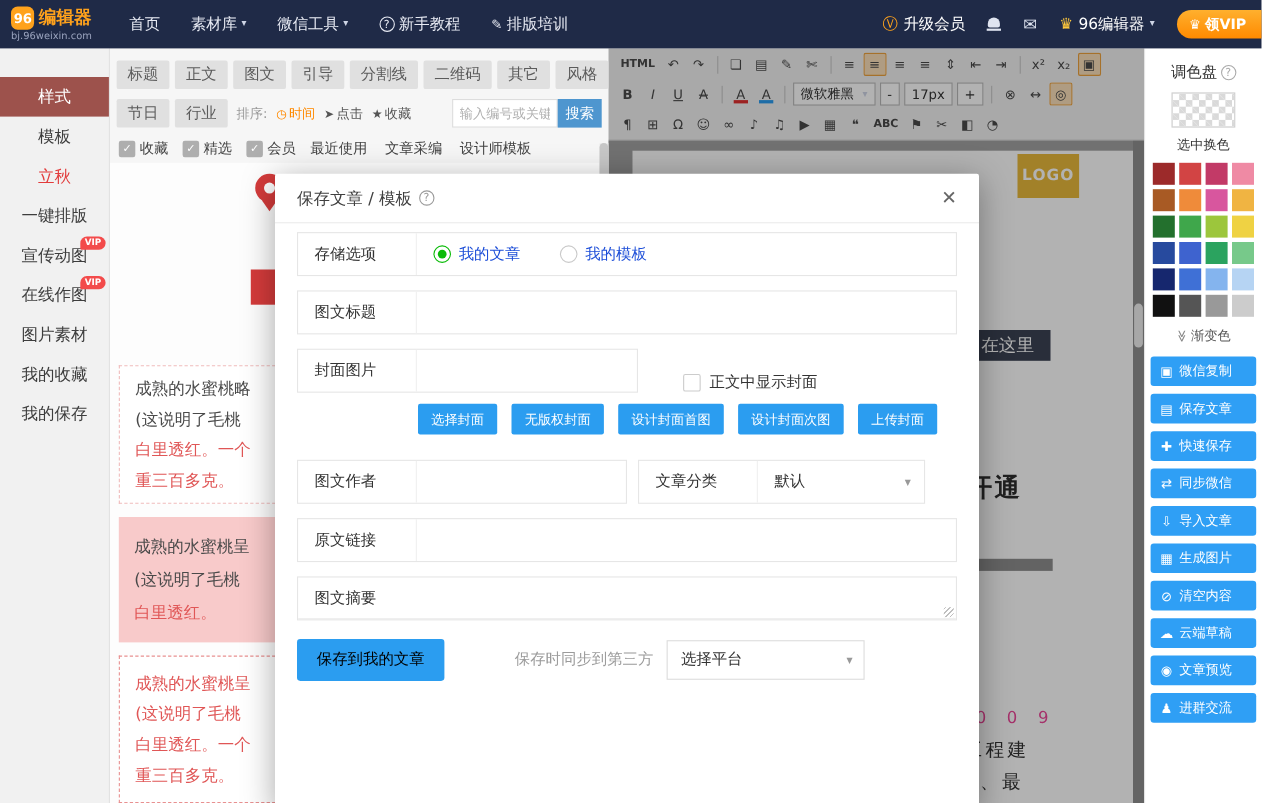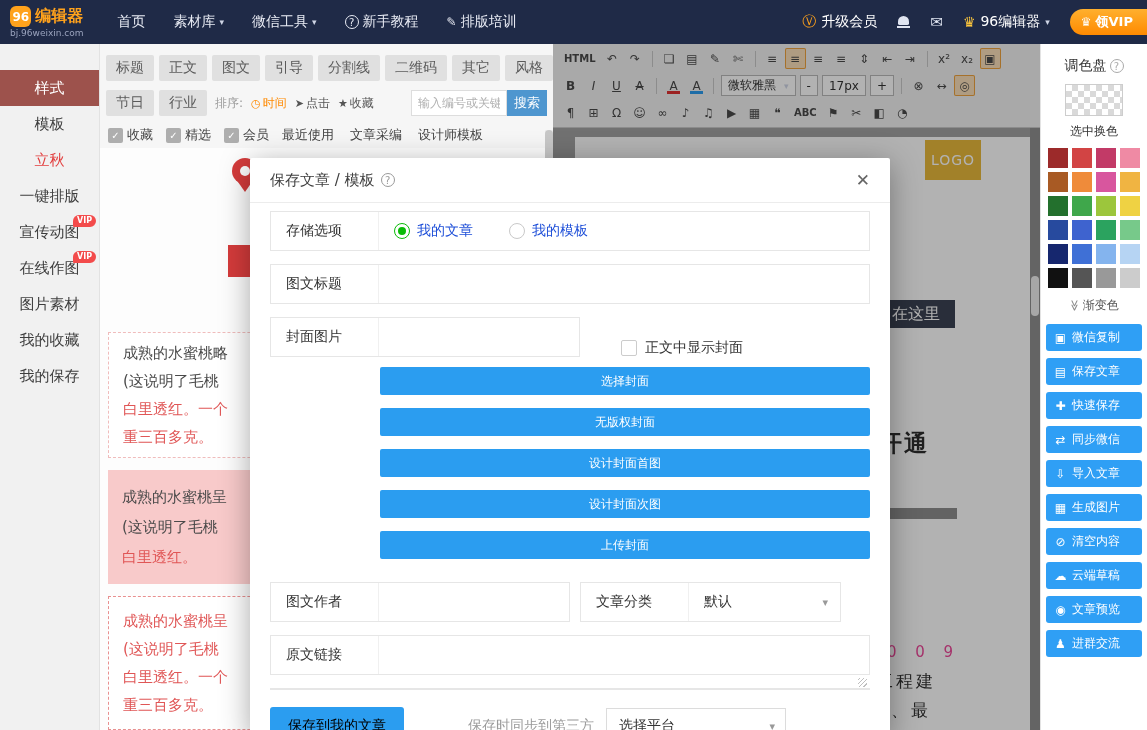--- a/index.html
+++ b/index.html
@@ -96,21 +96,21 @@
   .t-icon.active { background:#fbe0ba; box-shadow:inset 0 0 0 1px #eea23e; }
   .t-icon.b { font-weight:bold; } .t-icon.i { font-style:italic; }
   .t-icon.u .glyph { text-decoration:underline; } .t-icon.s .glyph { text-decoration:line-through; }
   .t-bar { position:absolute; left:4px; right:4px; bottom:2px; height:3px; }
   .t-sep { width:1px; height:16px; background:#c9c9c9; margin:0 5px; }
   .t-box { height:21px; background:#fff; border:1px solid #b9b9b9; font-size:12px; color:#333;
     display:flex; align-items:center; padding:0 6px; gap:8px; margin:0 2px; cursor:pointer; white-space:nowrap; }
   .canvas { position:absolute; top:84px; left:0; right:0; bottom:0; background:#a3a3a3; }
   .page { position:absolute; left:22px; top:9px; width:455px; bottom:-20px; background:#fff; }
   .frag-logo { position:absolute; left:350px; top:3px; width:56px; height:40px; background:#e9b93c; color:#fff;
-    font-weight:normal; font-size:14px; display:flex; align-items:center; justify-content:center; letter-spacing:1px; }
+    font-weight:bold; font-size:14px; display:flex; align-items:center; justify-content:center; letter-spacing:1px; }
   .frag-here { position:absolute; left:302px; top:163px; width:78px; height:28px; background:#3c4354; color:#fff;
     font-weight:normal; font-size:16px; display:flex; align-items:center; justify-content:center; }
   .frag-opened { position:absolute; left:279px; top:291px; font-size:23px; font-weight:bold; color:#2f2f2f; letter-spacing:2px; }
   .frag-bar { position:absolute; left:182px; top:371px; width:200px; height:11px; background:#8f8f8f; }
   .frag-digits { position:absolute; left:312px; top:506px; font-size:15px; color:#ec4899; letter-spacing:7px; }
   .frag-line1 { position:absolute; left:301px; top:533px; font-size:17px; color:#333; letter-spacing:3px; }
   .frag-line2 { position:absolute; left:296px; top:562px; font-size:17px; color:#333; letter-spacing:3px; }
   .editor-scroll { position:absolute; right:0; top:0; bottom:0; width:10px; background:#909090; cursor:pointer; }
   .editor-scroll .thumb { position:absolute; left:1px; top:148px; width:8px; height:40px; background:#f0f0f0; border-radius:4px; }
   .editor-mask { position:absolute; inset:0; background:rgba(0,0,0,0.30); z-index:5; }
@@ -152,21 +152,21 @@
     position:relative; cursor:pointer; flex:none; }
   .radio.checked { border-color:#09bb07; }
   .radio.checked::after { content:''; position:absolute; left:3px; top:3px; width:8px; height:8px;
     border-radius:50%; background:#09bb07; }
   .radio-label { font-size:14px; color:#1d4ed8; margin-right:36px; cursor:pointer; }
   .cover-line { display:flex; align-items:flex-end; margin-top:13px; }
   .cover-line .m-row { margin-top:0; width:310px; flex:none; }
   .chk-wrap { display:flex; align-items:center; margin-left:41px; gap:8px; cursor:pointer; }
   .m-checkbox { width:16px; height:16px; border:1px solid #ccc; background:#fff; border-radius:2px; flex:none; }
   .chk-label { font-size:14px; color:#333; }
-  .cover-btns { display:flex; gap:13px; margin:10px 0 0 110px;flex-direction:column; }
+  .cover-btns { display:flex; gap:13px; margin:10px 0 0 110px; }
   .c-btn { height:28px; padding:0 12px; background:#2b9df0; color:#fff; font-size:12px; border:none;
     border-radius:2px; cursor:pointer; font-family:inherit; white-space:nowrap; }
   .dual { display:flex; gap:10px; margin-top:23px; }
   .dual .m-row { margin-top:0; }
   .dual-left { width:300px; flex:none; }
   .dual-right { width:261px; flex:none; cursor:pointer; }
   .m-value { font-size:14px; color:#333; padding-left:15px; }
   .m-caret { margin-left:auto; padding-right:12px; color:#999; font-size:11px; }
   .m-summary { border:1px solid #e6e6e6; margin-top:13px; position:relative; }
   .m-sum-head { height:38px; display:flex; align-items:center; padding-left:15px; font-size:14px;
@@ -666,20 +666,21 @@
           <span class="m-caret">▾</span>
         </div>
       </div>
       <div class="m-row">
         <div class="m-label">原文链接</div>
         <div class="m-field">
           <input class="m-input" style="">
         </div>
       </div>
       <div class="m-summary">
+        <div class="m-sum-head">图文摘要</div>
         <div class="resize-handle"></div>
       </div>
       <div class="m-footer">
         <button class="m-save-btn">保存到我的文章</button>
         <span class="m-sync-label">保存时同步到第三方</span>
         <div class="m-platform">
           <span>选择平台</span>
           <span class="m-caret">▾</span>
         </div>
       </div>

